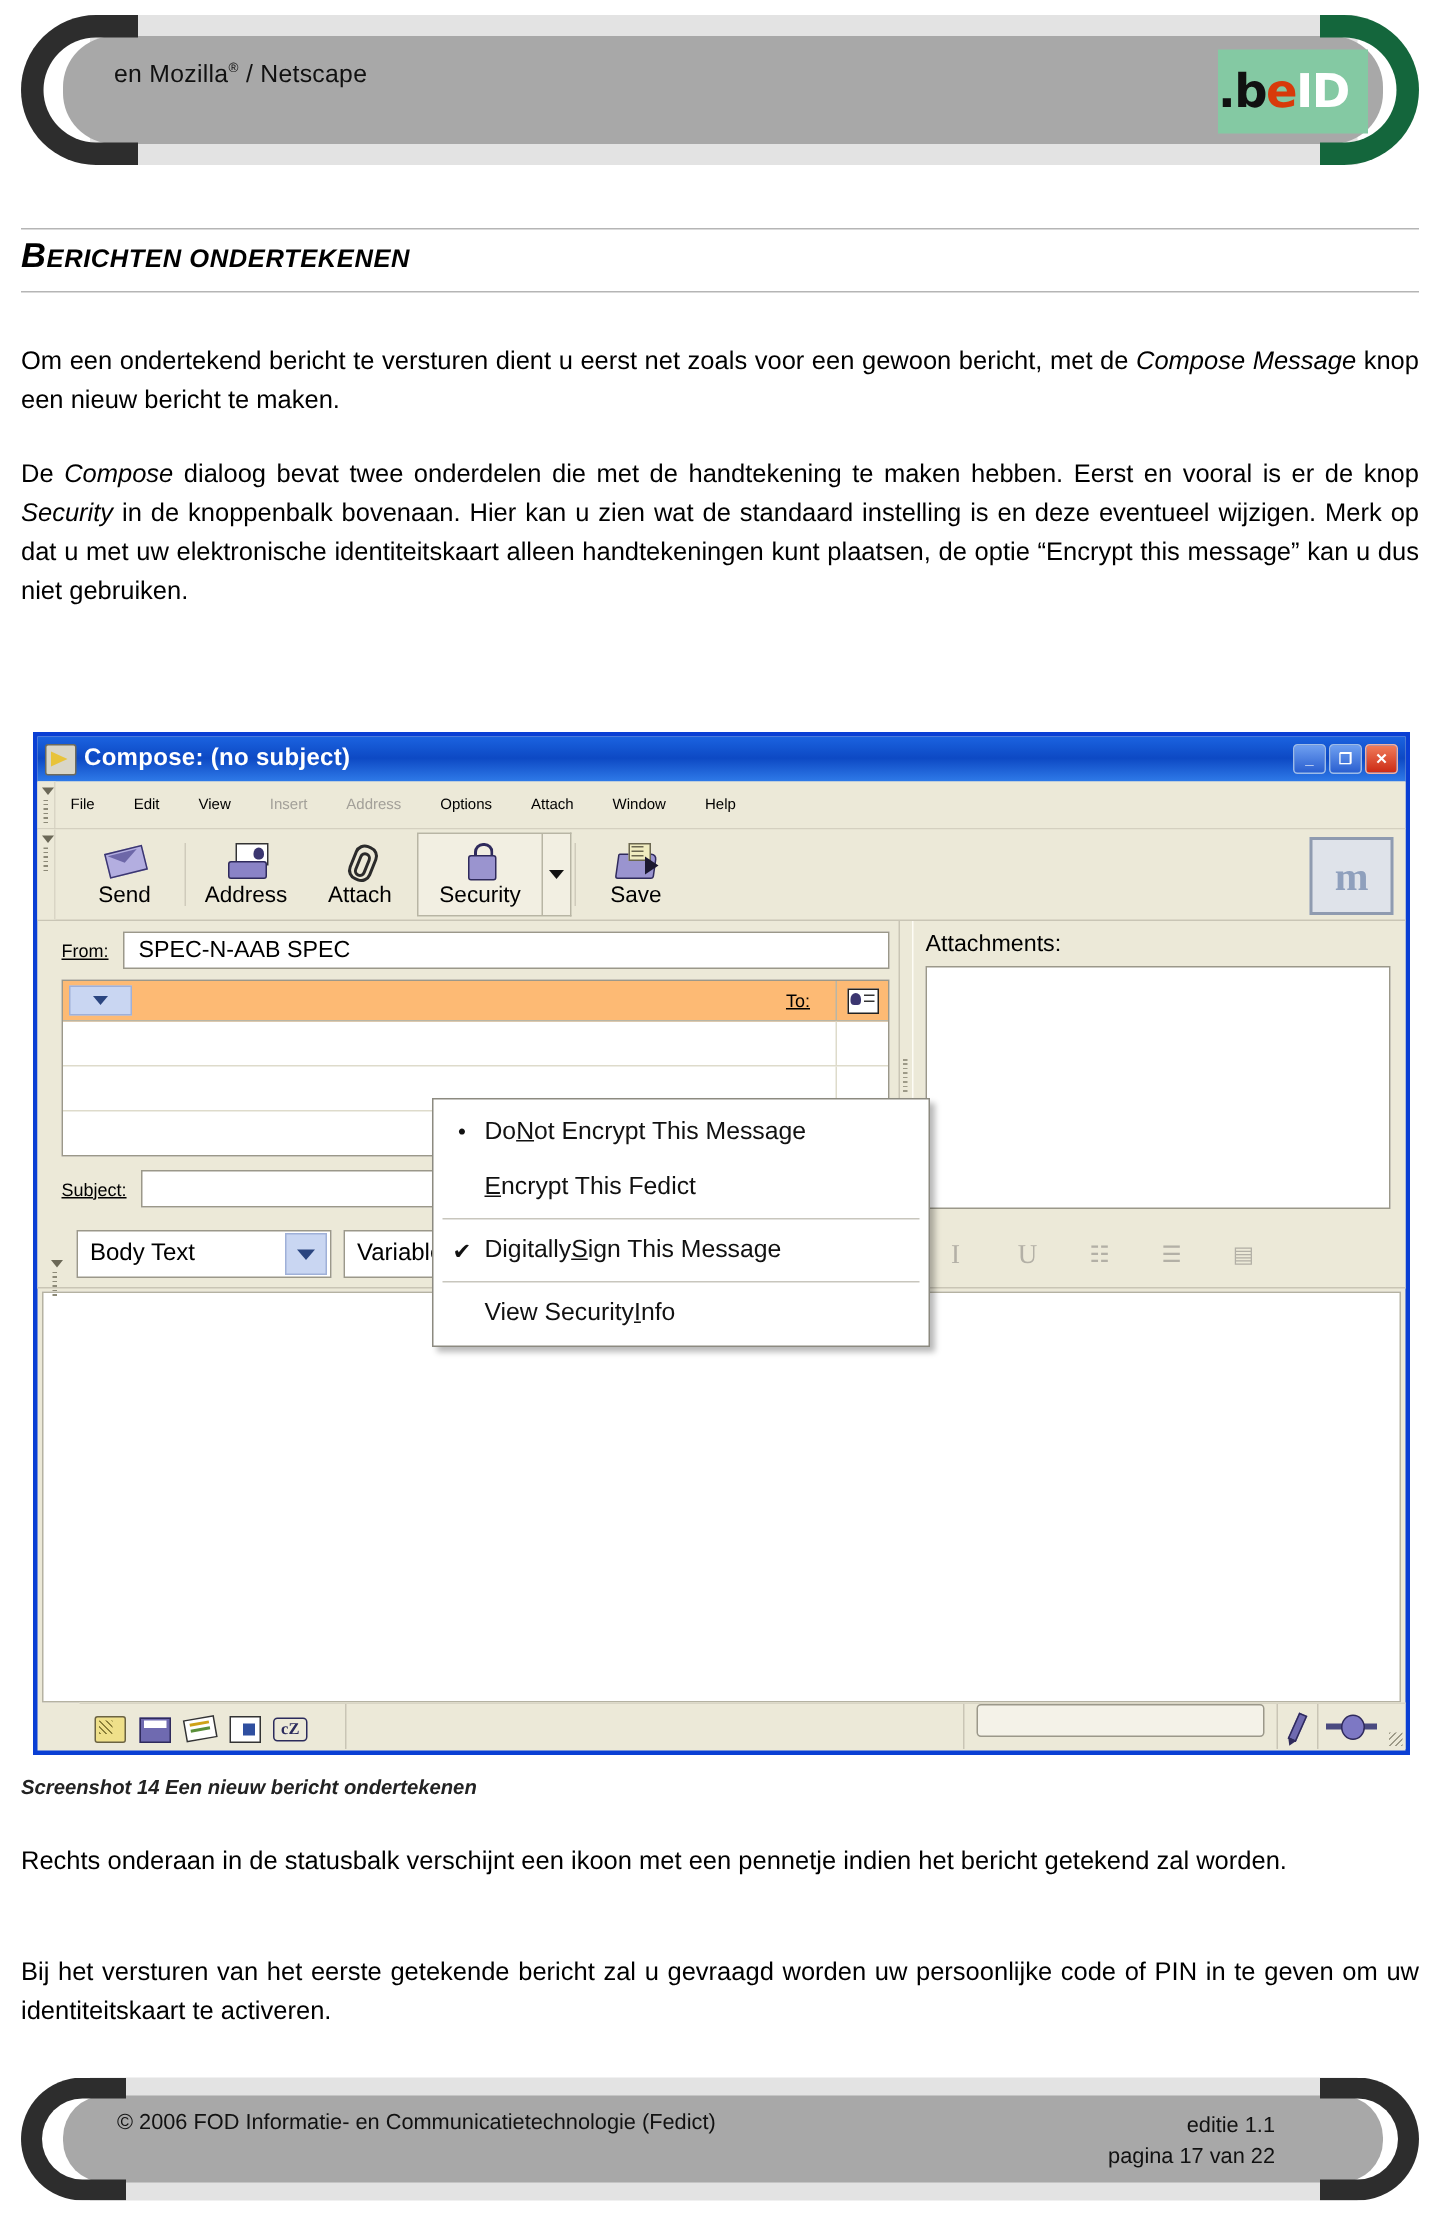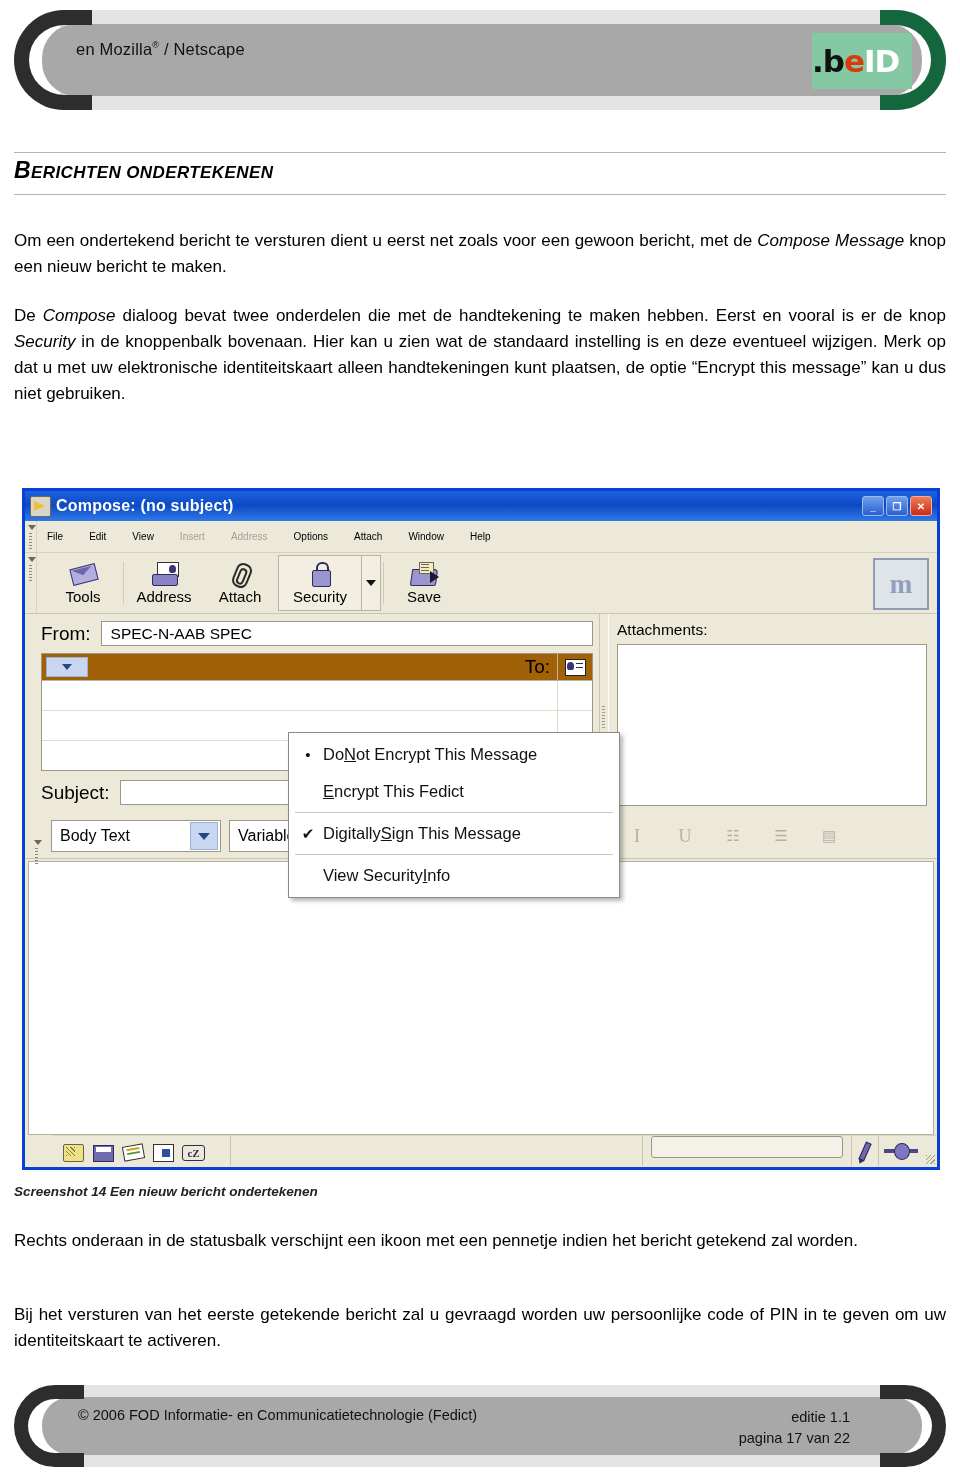--- a/index.html
+++ b/index.html
@@ -164,30 +164,30 @@
   }
 
   
   .hdrarea{display:flex;height:200px;background:#ece9d8;position:relative;}
   .hdrleft{flex:1;padding:7px 6px 0 16px;position:relative;}
   .vsplit{width:8px;background:#ece9d8;border-left:1px solid #c9c5b5;border-right:1px solid #fdfcf5;position:relative;}
   .vsplit::after{content:"";position:absolute;left:2px;top:92px;width:3px;height:22px;background:repeating-linear-gradient(to bottom,#9d9a88 0 1px,transparent 1px 3px);}
   .hdrright{width:310px;padding:7px 10px 0 8px;}
 
   .fromrow{display:flex;align-items:center;gap:10px;}
-  .lbl{font-size:19px;color:#000;white-space:nowrap;}
+  .lbl{font-size:12px;color:#000;white-space:nowrap;text-decoration:underline;}
   .fromfield{
     flex:1;height:23px;background:#fff;border:1.5px solid #9b988a;
     display:flex;align-items:center;padding-left:9px;font-size:15.5px;overflow:hidden;white-space:nowrap;
   }
   .addrbox{
     margin-top:7px;border:1.5px solid #9b988a;background:#fff;height:116px;position:relative;
     display:flex;flex-direction:column;
   }
-  .addr-hdr{display:flex;height:26px;background:#a16207;border-bottom:1px solid #b9b6a6;}
+  .addr-hdr{display:flex;height:26px;background:#fdba74;border-bottom:1px solid #b9b6a6;gap:10px;}
   .addr-hdr-l{flex:1;display:flex;align-items:center;justify-content:flex-end;padding-right:7px;position:relative;}
   .addr-chip{
     position:absolute;left:4px;top:3px;width:40px;height:18px;background:#c9d6f2;border:1px solid #9fb0d8;
     display:flex;align-items:center;justify-content:center;
   }
   .addr-chip i{display:block;width:0;height:0;border-left:5px solid transparent;border-right:5px solid transparent;border-top:6px solid #2a4580;}
   .addr-hdr-r{width:34px;border-left:1px solid #b9b6a6;display:flex;align-items:center;justify-content:center;}
   .minicard{width:19px;height:15px;background:#fff;border:1.5px solid #222;position:relative;}
   .minicard::before{content:"";position:absolute;left:1.5px;top:2px;width:7px;height:8px;background:#3b3670;border-radius:50% 50% 35% 35%;}
   .minicard::after{content:"";position:absolute;right:1.5px;top:3px;width:7px;height:1.5px;background:#333;box-shadow:0 4px 0 #333;}
@@ -342,21 +342,21 @@
   </div>
 
   <div class="toolrow">
     <div class="gripper"></div>
     <div class="tools">
 
       <div class="tbtn">
         <div class="ticon">
             <div class="ic-send"></div>
           </div>
-        <div>Tools</div>
+        <div>Send</div>
       </div>
       <div class="tsep"></div>
 
       <div class="tbtn">
         <div class="ticon">
             <div class="ic-addr-card"></div>
             <div class="ic-addr-base"></div>
           </div>
         <div>Address</div>
       </div>

